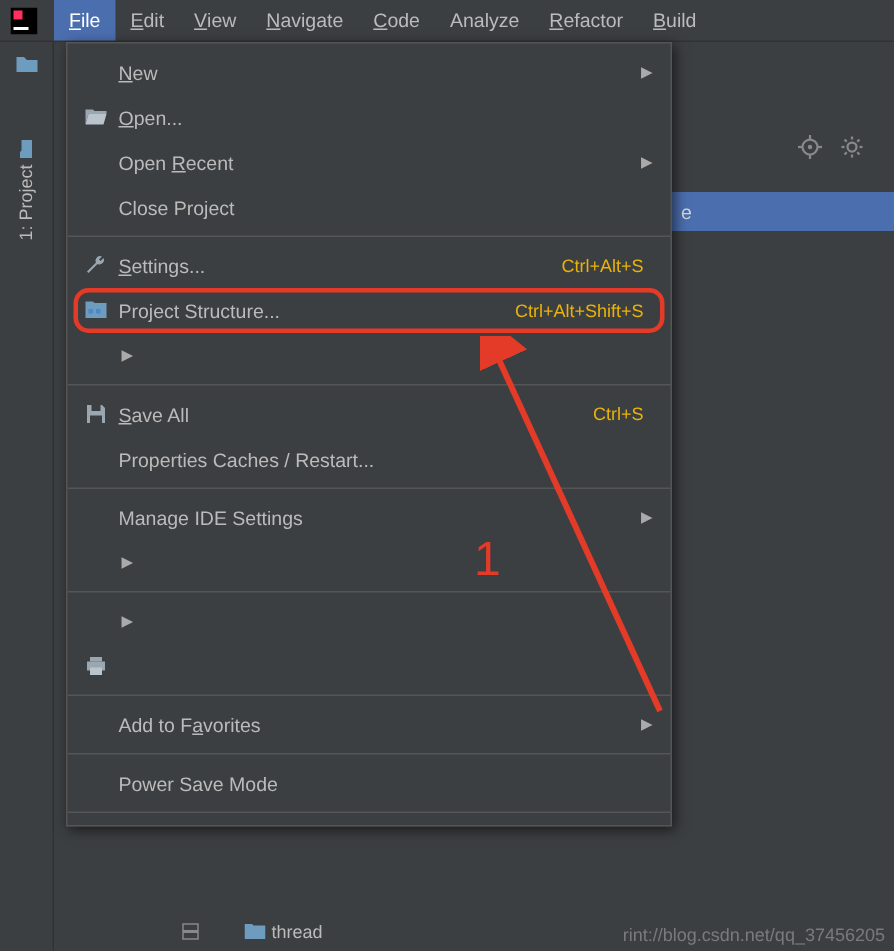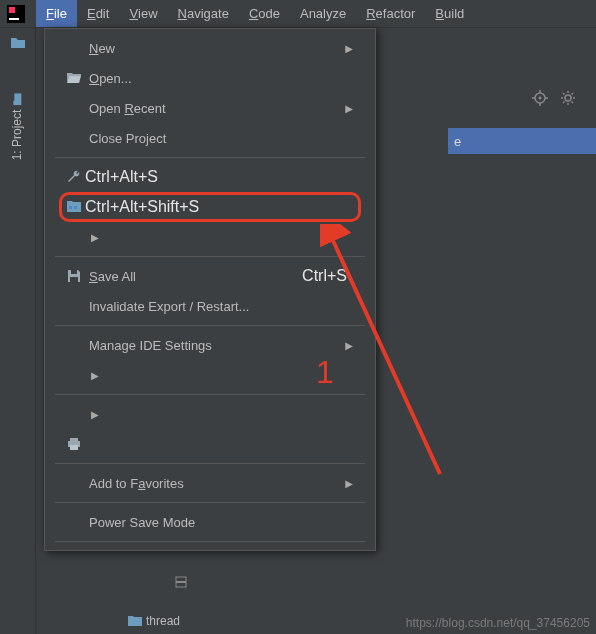--- a/index.html
+++ b/index.html
@@ -34,37 +34,37 @@
     .sidebar .folder-icon { margin-top: 8px; color: #6e9cbe; }
     .sidebar .vtab {
       margin-top: 70px;
       transform: rotate(-90deg);
       white-space: nowrap; font-size: 12px;
       display: flex; align-items: center; gap: 4px;
       color: #bbbbbb;
     }
     .dropdown {
       position: absolute; left: 44px; top: 28px;
-      width: 332px;
+      width: 404px;
       background: #3c3f41;
       border: 1px solid #555;
       box-shadow: 2px 2px 8px rgba(0,0,0,0.6);
-      padding: 4px 10px;
+      padding: 4px 0;
     }
     .menu-row {
       height: 30px; display: flex; align-items: center;
       padding: 0 12px 0 8px; cursor: pointer;
     }
     .menu-row .icon-slot {
       width: 22px; display: flex; align-items: center; justify-content: center;
       flex-shrink: 0; color: #9aa7b0;
     }
     .menu-row .label { flex: 1; margin-left: 4px; }
     .menu-row .label .mn { text-decoration: underline; }
-    .menu-row .shortcut { color: #e5e5e5; font-size: 16px; margin-right: 6px; }
+    .menu-row .shortcut { color: #eab308; font-size: 12px; margin-right: 6px; }
     .menu-row .arrow { color: #aaa; font-size: 10px; margin-left: 6px; }
     .sep { height: 1px; background: #555; margin: 4px 0; }
     .highlight {
       position: relative;
     }
     .highlight::after {
       content: "";
       position: absolute; left: 4px; right: 4px; top: 0; bottom: 0;
       border: 3px solid #e33b28; border-radius: 10px;
       pointer-events: none;
@@ -73,21 +73,21 @@
       position: absolute; right: 20px; top: 90px;
       display: flex; gap: 12px; color: #888;
     }
     .open-file-strip {
       position: absolute; left: 448px; right: 0; top: 128px;
       height: 26px; background: #4b6eaf; color: #d8d8d8;
       display: flex; align-items: center; padding: 0 6px;
     }
     .bottom-tabs {
       position: absolute; bottom: 2px; left: 120px;
-      display: flex; gap: 21px; align-items: flex-end; flex-direction: column;
+      display: flex; gap: 21px; align-items: center;
     }
     .bottom-tabs .tab {
       display: flex; align-items: center; gap: 4px;
       background: transparent; padding: 4px 8px; font-size: 12px;
     }
     .watermark {
       position: absolute; right: 6px; bottom: 4px;
       font-size: 12px; color: #7a7a7a;
     }
     .annotation-1 {
@@ -192,51 +192,53 @@
       <span class="icon-slot"></span>
       <span class="label">Close Project</span>
     </div>
     <div class="sep"></div>
     <div class="menu-row">
       <span class="icon-slot">
         <svg width="16" height="16" viewBox="0 0 16 16">
           <path fill="#9aa7b0" d="M13 3a3 3 0 0 1-4 4l-6 6-1-1 6-6a3 3 0 0 1 4-4l-2 2 1 1 2-2z"></path>
         </svg>
       </span>
+      <span class="label"><span class="mn">S</span>ettings...</span>
       <span class="shortcut">Ctrl+Alt+S</span>
     </div>
     <div class="menu-row highlight">
       <span class="icon-slot">
         <svg width="16" height="14" viewBox="0 0 16 14">
           <path fill="#6e9cbe" d="M1 1h5l1 1h8v10H1z"></path>
           <rect x="3" y="6" width="3" height="3" fill="#4a88c7"></rect>
           <rect x="8" y="6" width="3" height="3" fill="#4a88c7"></rect>
         </svg>
       </span>
+      <span class="label">Project Structure...</span>
       <span class="shortcut">Ctrl+Alt+Shift+S</span>
     </div>
     <div class="menu-row">
       <span class="icon-slot"></span>
       <span class="arrow">▶</span>
     </div>
     <div class="sep"></div>
     <div class="menu-row">
       <span class="icon-slot">
         <svg width="14" height="14" viewBox="0 0 14 14">
           <path fill="#9aa7b0" d="M1 1h10l2 2v10H1z"></path>
           <rect x="4" y="1" width="6" height="4" fill="#3c3f41"></rect>
           <rect x="3" y="8" width="8" height="5" fill="#3c3f41"></rect>
         </svg>
       </span>
       <span class="label"><span class="mn">S</span>ave All</span>
       <span class="shortcut">Ctrl+S</span>
     </div>
     <div class="menu-row">
       <span class="icon-slot"></span>
-      <span class="label">Invalidate Export / Restart...</span>
+      <span class="label">Properties Caches / Restart...</span>
     </div>
     <div class="sep"></div>
     <div class="menu-row">
       <span class="icon-slot"></span>
       <span class="label">Manage IDE Settings</span>
       <span class="arrow">▶</span>
     </div>
     <div class="menu-row">
       <span class="icon-slot"></span>
       <span class="arrow">▶</span>
@@ -285,13 +287,13 @@
       <rect x="2" y="6" width="10" height="2" fill="#888"></rect>
     </svg>
   <div class="tab">
     <svg width="14" height="12" viewBox="0 0 14 12">
         <path fill="#6e9cbe" d="M0 1h5l1 1h8v9H0z"></path>
       </svg>
     <span>thread</span>
   </div>
 </div>
 
-<div class="watermark">https://blog.csdn.net/qq_37456205</div>
+<div class="watermark">rint://blog.csdn.net/qq_37456205</div>
 
 </body></html>

